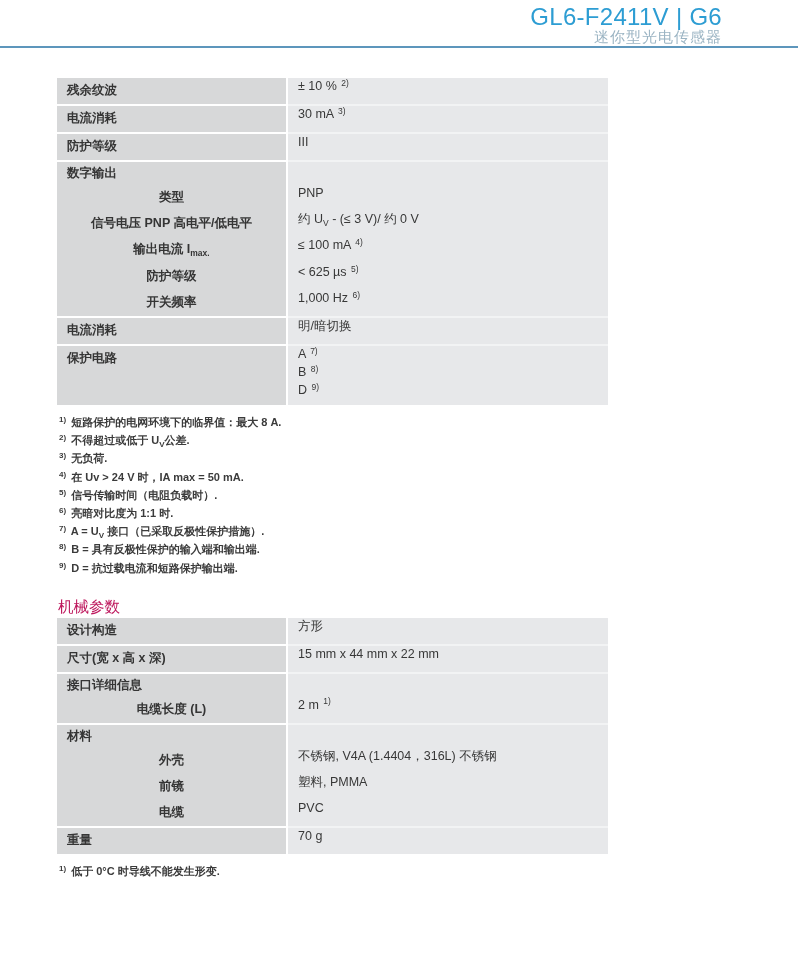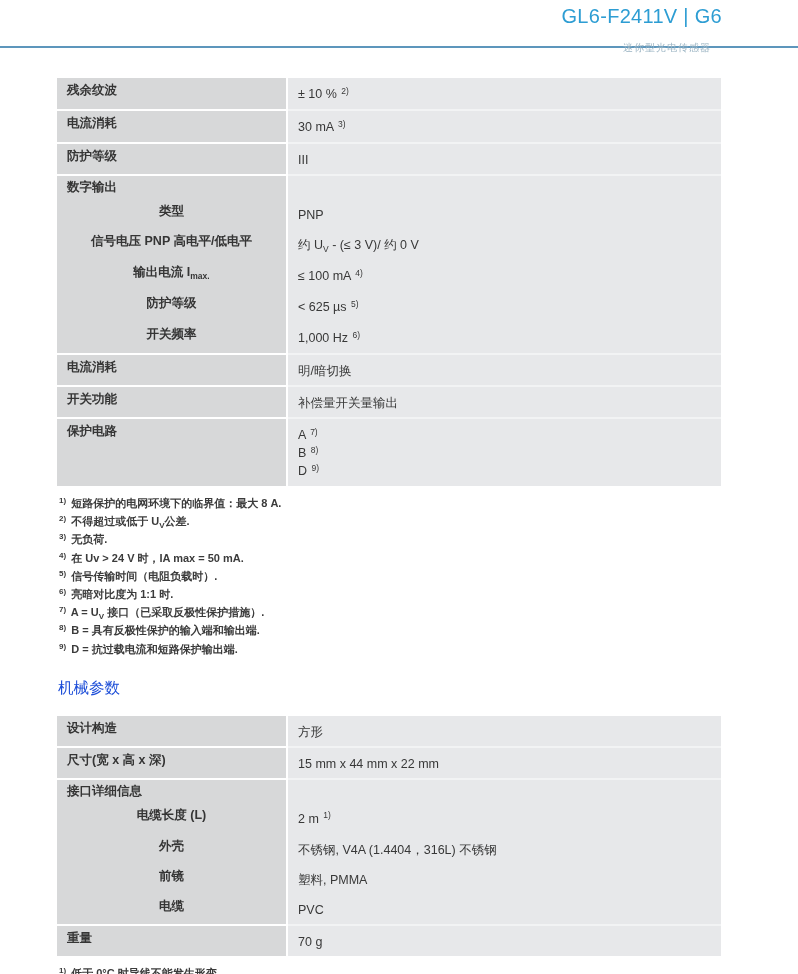--- a/index.html
+++ b/index.html
@@ -7,45 +7,45 @@
     width:798px;height:974px;background:#ffffff;overflow:hidden;
     font-family:"Liberation Sans","DejaVu Sans",sans-serif;
     color:#3a3a3a;-webkit-font-smoothing:antialiased;
   }
   
   .page-header{
     padding:5px 76px 0 0;text-align:right;
     border-bottom:2px solid #5d96bc;height:41px;
   }
   .product-title{
-    margin:0;font-size:20px;line-height:23px;font-weight:400;
+    margin:0;font-size:24px;line-height:23px;font-weight:400;
     color:#2d9dd3;letter-spacing:.3px;
   }
   .product-subtitle{
-    margin:11px;font-size:10px;line-height:17px;font-weight:400;
+    margin:0;font-size:15px;line-height:17px;font-weight:400;
     color:#9bb4c3;letter-spacing:1px;
   }
   
   #content{margin:0 57px;width:664px;padding-top:30px;}
   .sec-title{
-    font-size:15.5px;font-weight:400;color:#1d4ed8;
-    margin:19px 0 17px 1px;
-  }
-  
-  .spec-table{width:664px;}
+    font-size:15.5px;font-weight:400;color:#be185d;
+    margin:19px 0 0 1px;
+  }
+  
+  .spec-table{width:551px;}
   .spec-row{display:flex;align-items:stretch;}
   .cell-label{
     width:209px;flex:0 0 209px;background:#d7d8d9;
     padding:4px 10px 5px;font-size:12.5px;font-weight:bold;color:#353535;
     line-height:17px;
   }
   .cell-label.right{text-align:center;}
   .cell-value{
     flex:1;background:#e7e8ea;margin-left:2px;
-    padding:8px 10px 5px;font-size:12.5px;color:#383838;line-height:17px;
+    padding:0 10px 5px;font-size:12.5px;color:#383838;line-height:17px;
   }
   .spec-row.group .cell-label,.spec-row.group .cell-value{padding-top:3px;padding-bottom:3px;}
   .spec-row.row:not(:first-child) .cell-label,
   .spec-row.group:not(:first-child) .cell-label{border-top:2px solid #ffffff;}
   .spec-row.row:not(:first-child) .cell-value,
   .spec-row.group:not(:first-child) .cell-value{border-top:2px solid #f2f3f4;}
   .vline{min-height:17px;}
   
   .sup{font-size:8.5px;position:relative;top:-4.5px;margin-left:1px;}
   .sub{font-size:8.5px;position:relative;top:2.5px;}
@@ -120,26 +120,20 @@
             <div class="vline">1,000 Hz <span class="sup">6)</span></div>
           </div>
         </div>
         <div class="spec-row row">
           <div class="cell-label">电流消耗</div>
           <div class="cell-value">
             <div class="vline">明/暗切换</div>
           </div>
         </div>
         <div class="spec-row row">
-          <div class="cell-label">开关功能</div>
-          <div class="cell-value">
-            <div class="vline">补偿量开关量输出</div>
-          </div>
-        </div>
-        <div class="spec-row row">
           <div class="cell-label">保护电路</div>
           <div class="cell-value">
             <div class="vline">A <span class="sup">7)</span></div>
             <div class="vline">B <span class="sup">8)</span></div>
             <div class="vline">D <span class="sup">9)</span></div>
           </div>
         </div>
       </div>
       <div class="footnotes">
         <div class="footnote"><span class="sup">1)</span> 短路保护的电网环境下的临界值：最大 8 A.</div>
@@ -173,20 +167,26 @@
           <div class="cell-value">
             <div class="vline"></div>
           </div>
         </div>
         <div class="spec-row subrow">
           <div class="cell-label right">电缆长度 (L)</div>
           <div class="cell-value">
             <div class="vline">2 m <span class="sup">1)</span></div>
           </div>
         </div>
+        <div class="spec-row group">
+          <div class="cell-label">材料</div>
+          <div class="cell-value">
+            <div class="vline"></div>
+          </div>
+        </div>
         <div class="spec-row subrow">
           <div class="cell-label right">外壳</div>
           <div class="cell-value">
             <div class="vline">不锈钢, V4A (1.4404，316L) 不锈钢</div>
           </div>
         </div>
         <div class="spec-row subrow">
           <div class="cell-label right">前镜</div>
           <div class="cell-value">
             <div class="vline">塑料, PMMA</div>

